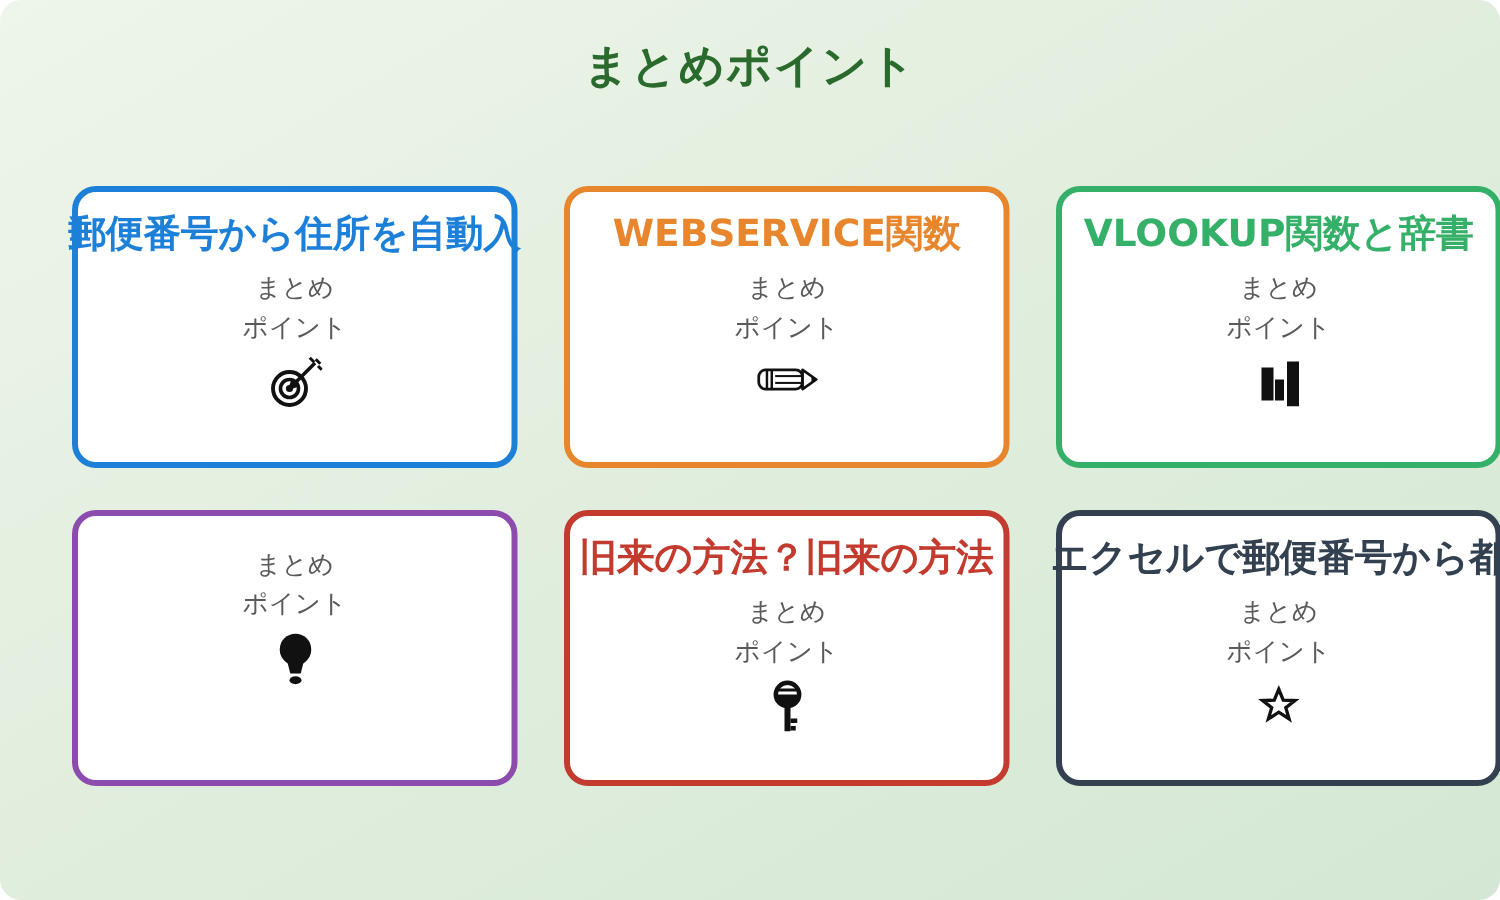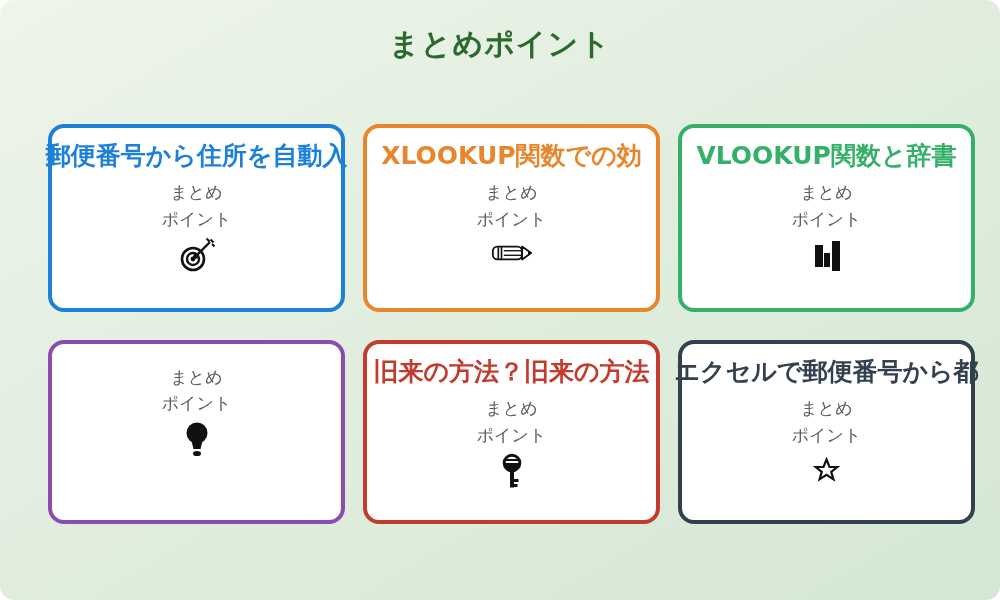--- a/index.html
+++ b/index.html
@@ -8,21 +8,21 @@
     position:relative;width:1000px;height:600px;border-radius:14px;overflow:hidden;
     background:linear-gradient(150deg,#eef5ea 0%,#e3efe0 40%,#d4e7d4 100%);
   }
   .page-title{
     position:absolute;top:24px;left:0;right:0;margin:0;text-align:center;
     font-size:30px;font-weight:bold;color:#2a6b2d;letter-spacing:1px;
   }
   .grid{
     position:absolute;left:48px;top:124px;
     display:grid;grid-template-columns:repeat(3,297px);grid-template-rows:188px 184px;
-    gap:28px 18px;
+    gap:28px 31px;
   }
   .card{
     --accent:#888;
     position:relative;box-sizing:border-box;background:#ffffff;
     border:4px solid var(--accent);border-radius:16px;
     display:flex;flex-direction:column;align-items:center;
     padding-top:12px;cursor:pointer;
   }
   .card-title{
     font-size:25px;font-weight:bold;color:var(--accent);
@@ -58,21 +58,21 @@
           <line x1="31" y1="5" x2="17" y2="19" stroke="#111" stroke-width="2.4"></line>
           <polygon points="12.6,23.4 20.2,20.6 15.4,15.8" fill="#111"></polygon>
           <line x1="27.5" y1="1.5" x2="30.5" y2="4.5" stroke="#111" stroke-width="2"></line>
           <line x1="31.5" y1="2.5" x2="34.5" y2="5.5" stroke="#111" stroke-width="2"></line>
           <line x1="33" y1="7" x2="35.5" y2="9.5" stroke="#111" stroke-width="2"></line>
         </svg>
       </span>
     </div>
 
     <div class="card" style="--accent: #e8862d;">
-      <div class="card-title">XLOOKUP関数での効</div>
+      <div class="card-title">WEBSERVICE関数</div>
       <div class="card-sub">
         <div>まとめ</div>
         <div>ポイント</div>
       </div>
       <span class="card-icon" style="margin-top:12px;">
         <svg width="42" height="18" viewBox="0 0 46 18">
           <rect x="2" y="2" width="32" height="14" rx="5" fill="#fff" stroke="#111" stroke-width="2"></rect>
           <line x1="8" y1="2.5" x2="8" y2="15.5" stroke="#111" stroke-width="1.8"></line>
           <line x1="11.5" y1="2.5" x2="11.5" y2="15.5" stroke="#111" stroke-width="1.8"></line>
           <line x1="14" y1="6.5" x2="33" y2="6.5" stroke="#111" stroke-width="1.5"></line>

